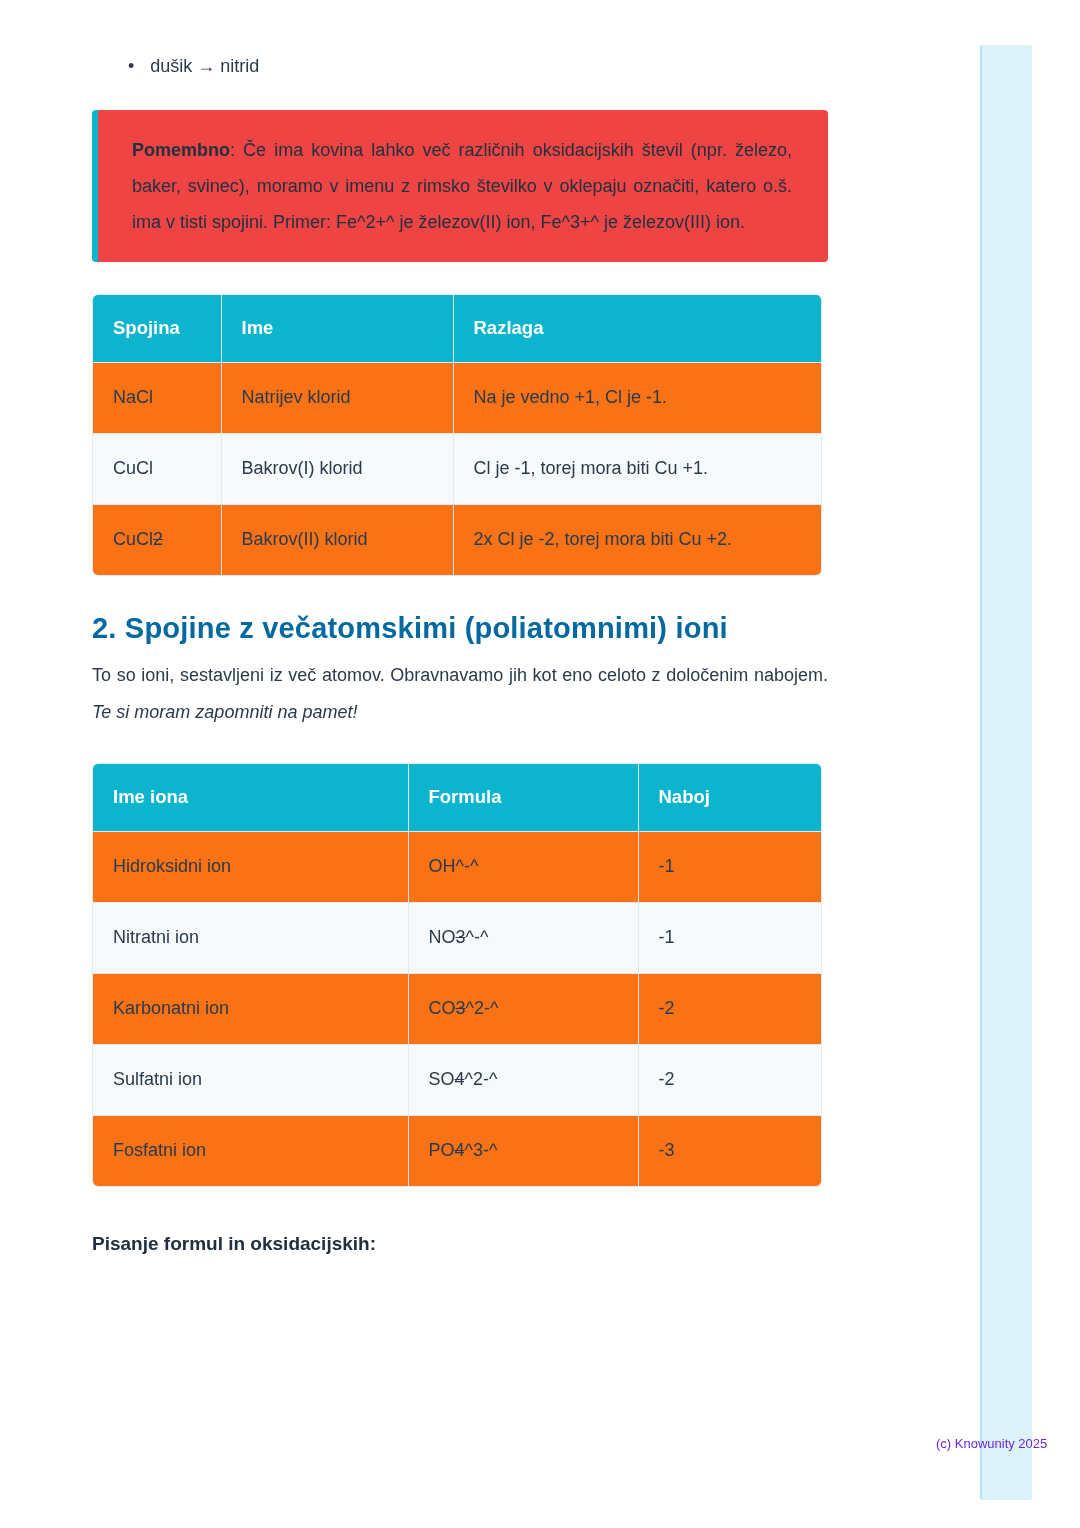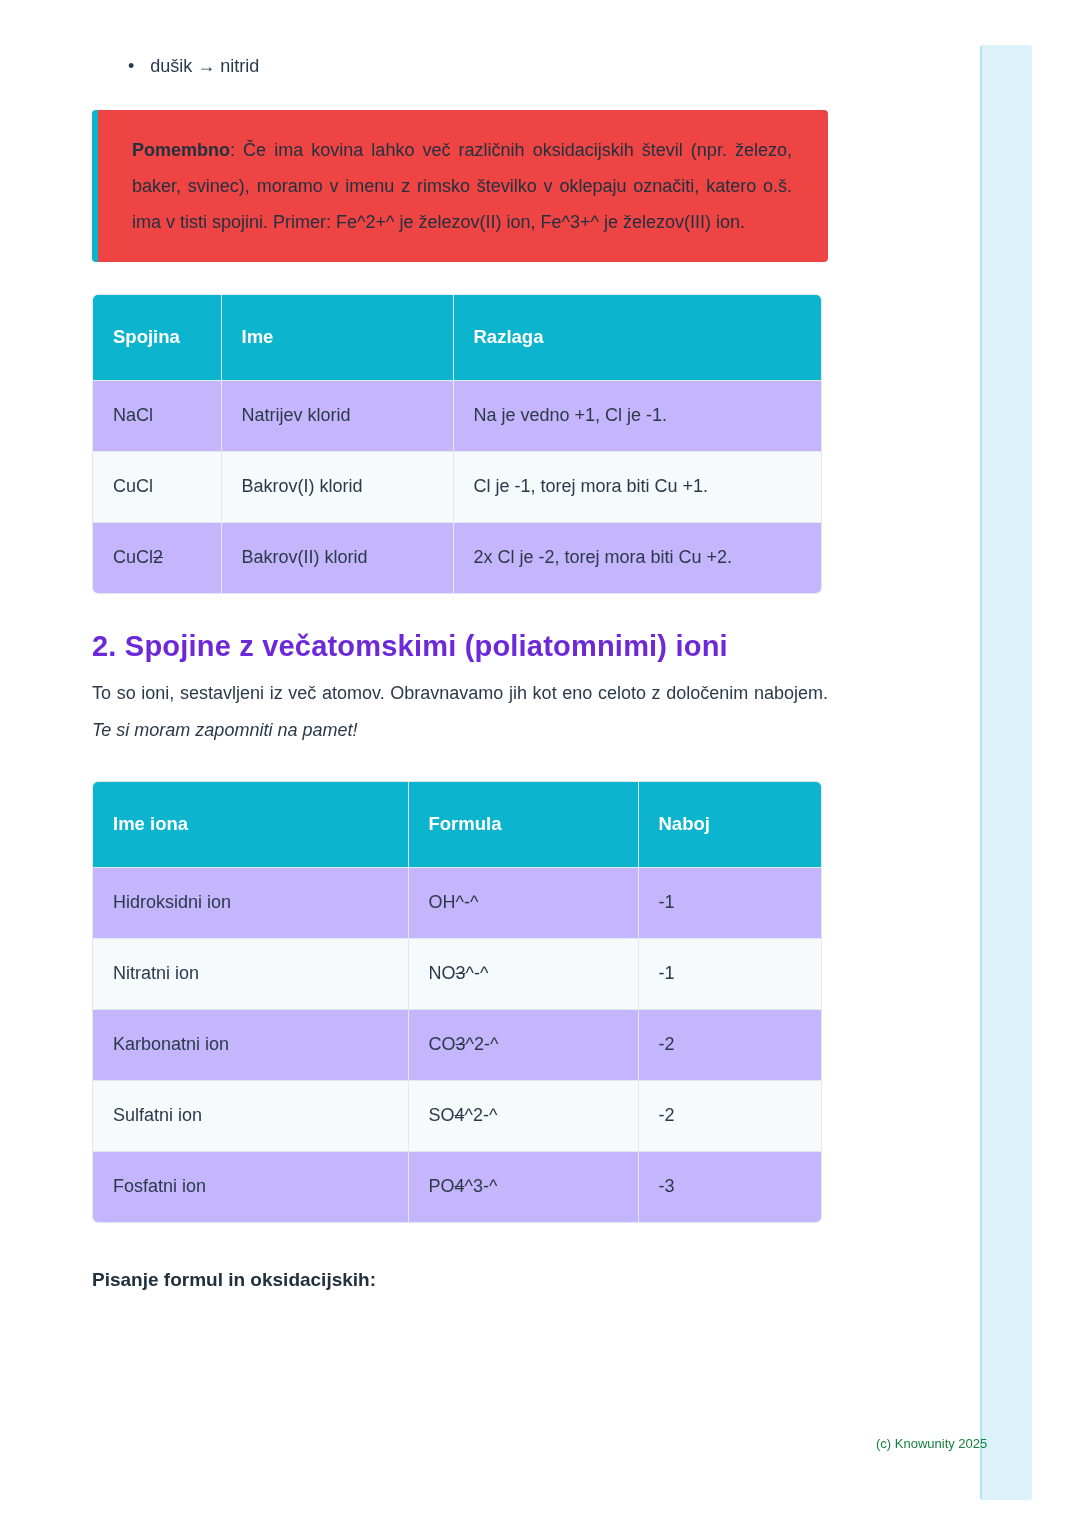--- a/index.html
+++ b/index.html
@@ -56,47 +56,47 @@
     border-collapse: collapse;
     table-layout: fixed;
     width: 100%;
     font-size: 18px;
   }
   th {
     background: #0db4ce;
     color: #ffffff;
     font-weight: bold;
     text-align: left;
-    height: 85px;
+    height: 67px;
     padding: 16px 20px;
     border: 1px solid #dceef2;
     border-top: none;
     font-size: 18.5px;
   }
   th:first-child { border-left: none; }
   th:last-child { border-right: none; }
   td {
     height: 71px;
     padding: 0 20px;
     border: 1px solid #e2e8f0;
     color: #2b3a4a;
-    background: #c4b5fd;
+    background: #f97316;
   }
   td:first-child { border-left: none; }
   td:last-child { border-right: none; margin-left: 42px; }
   tbody tr:nth-child(even) td { background: #f7fafc; }
   tbody tr:last-child td { border-bottom: none; }
 
   .struck { text-decoration: line-through; }
 
   .section-heading {
     margin-top: 36px;
     font-size: 29px;
     font-weight: bold;
-    color: #6d28d9;
+    color: #0369a1;
     letter-spacing: 0.2px;
   }
 
   .para {
     margin-top: 12px;
     font-size: 18px;
     line-height: 37px;
     text-align: justify;
     color: #2b3a4a;
     width: 736px;
@@ -105,24 +105,24 @@
 
   .footer-bold {
     margin-top: 46px;
     font-size: 19px;
     font-weight: bold;
     color: #22303e;
   }
 
   .copyright {
     position: absolute;
-    left: 876px;
+    left: 936px;
     top: 1436px;
     font-size: 13px;
-    color: #15803d;
+    color: #6d28d9;
     z-index: 3;
     white-space: nowrap;
   }
 
   .edge-strip {
     position: absolute;
     left: 980px;
     top: 45px;
     width: 52px;
     height: 1455px;

